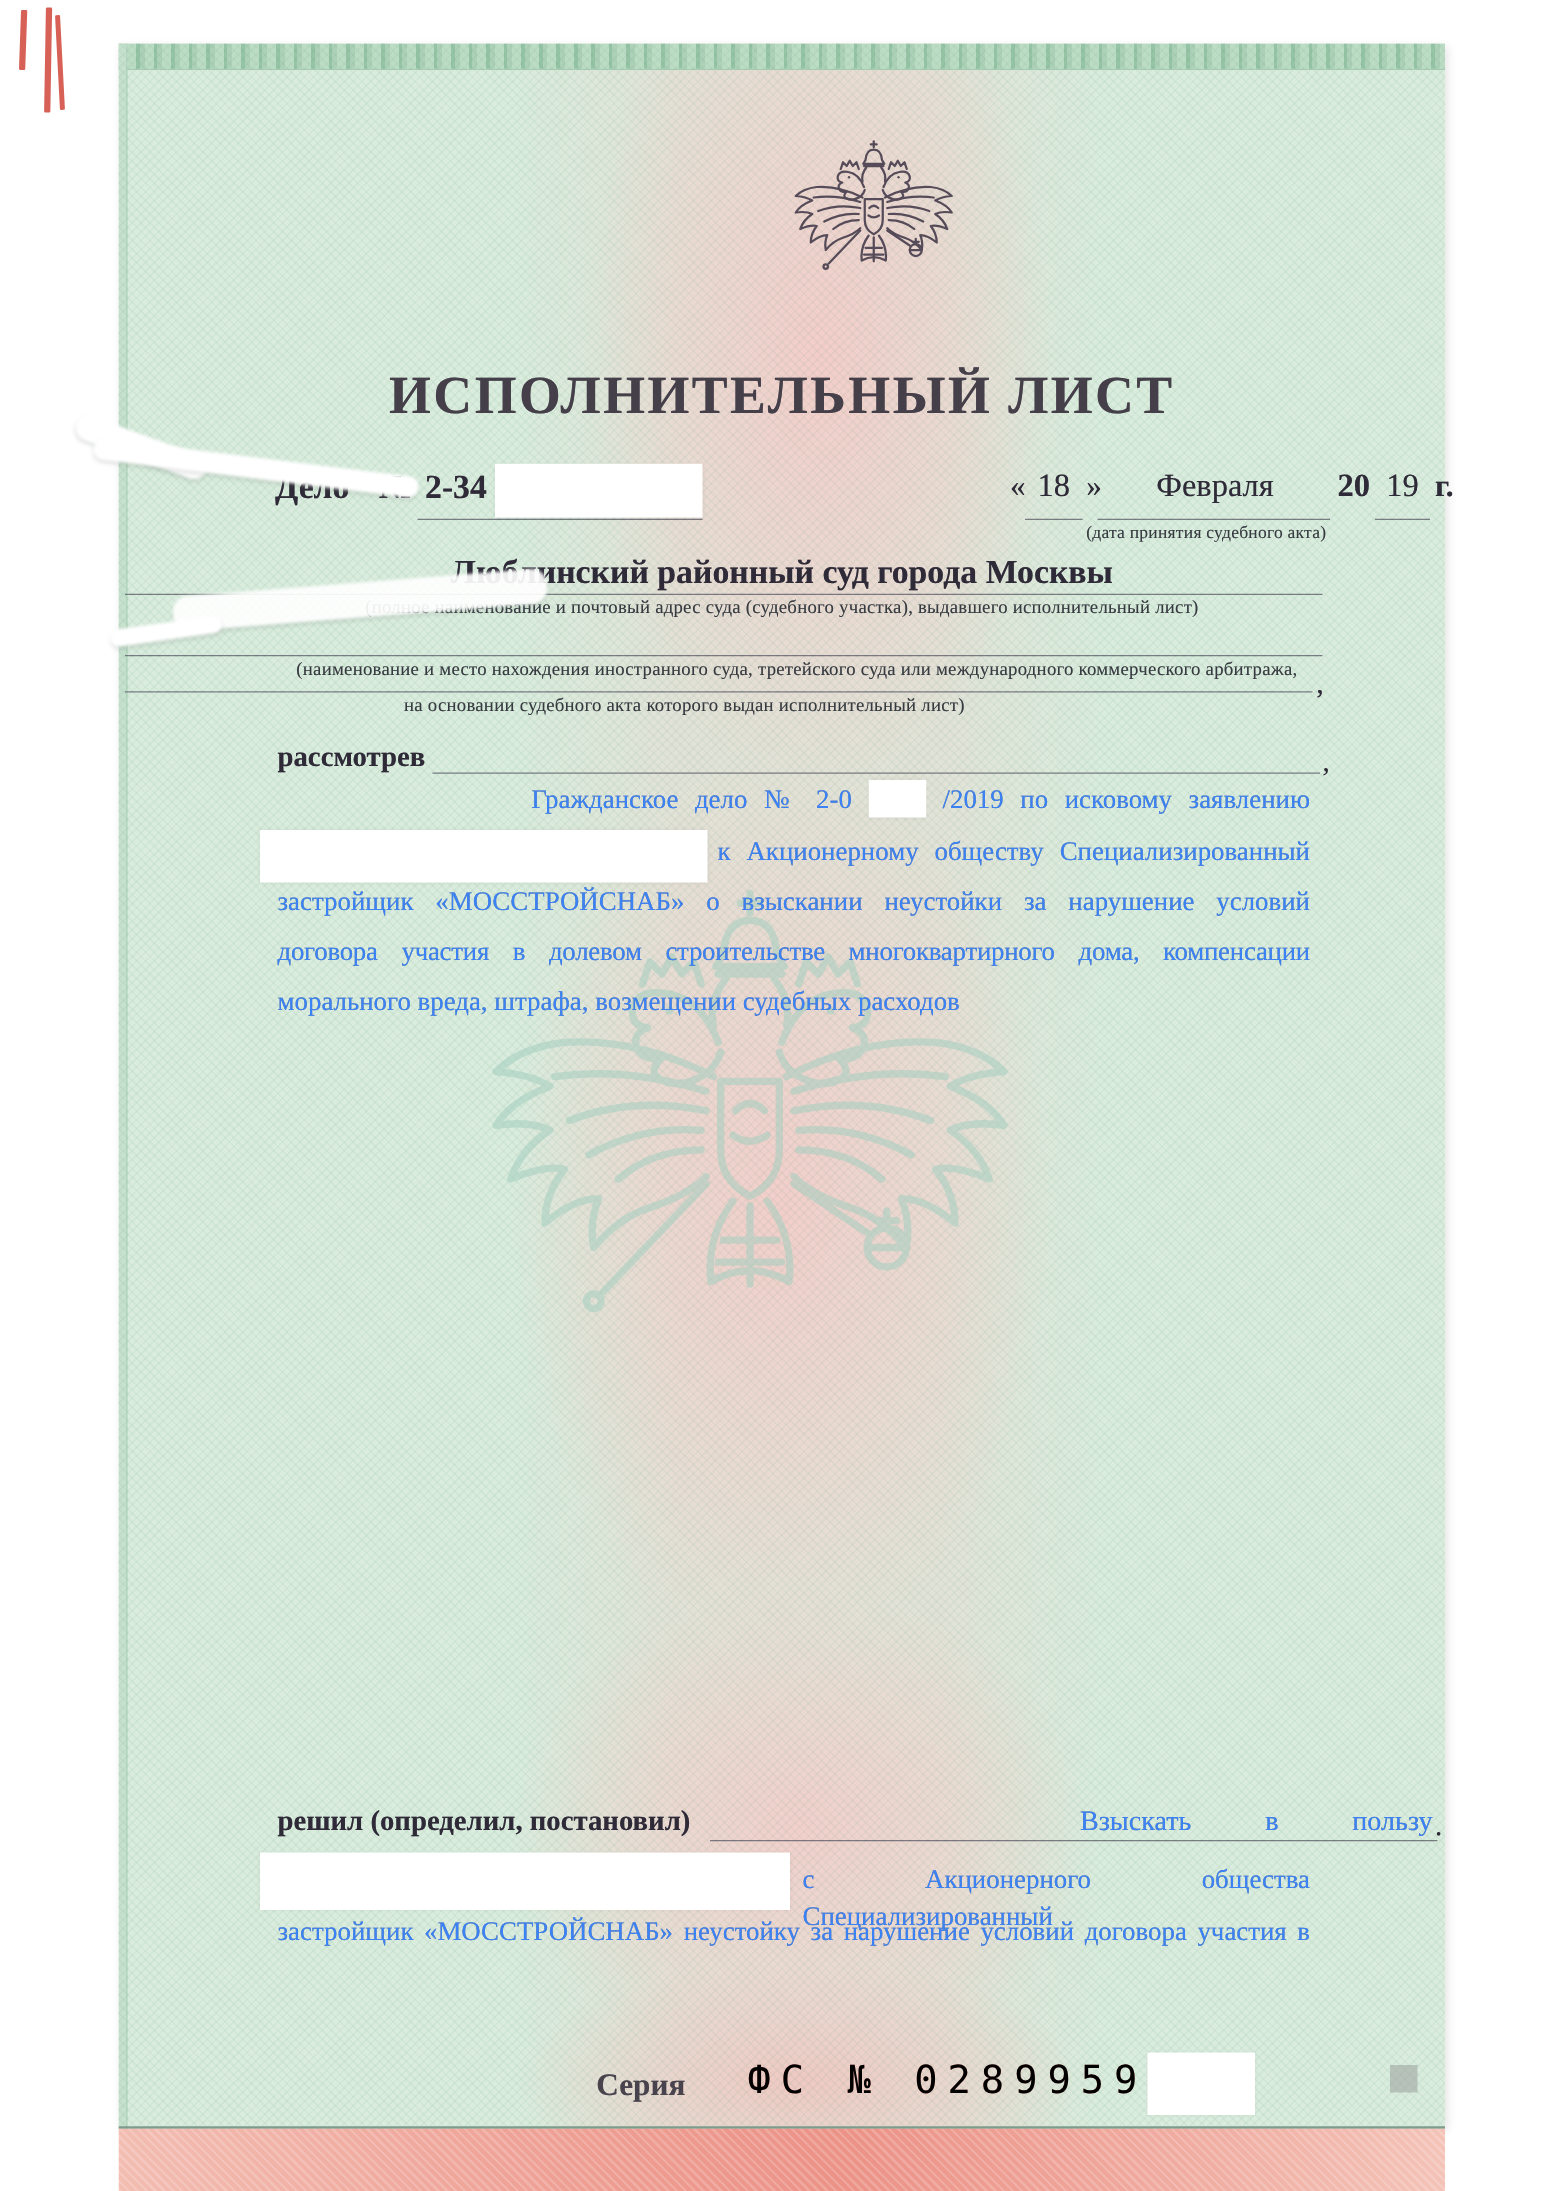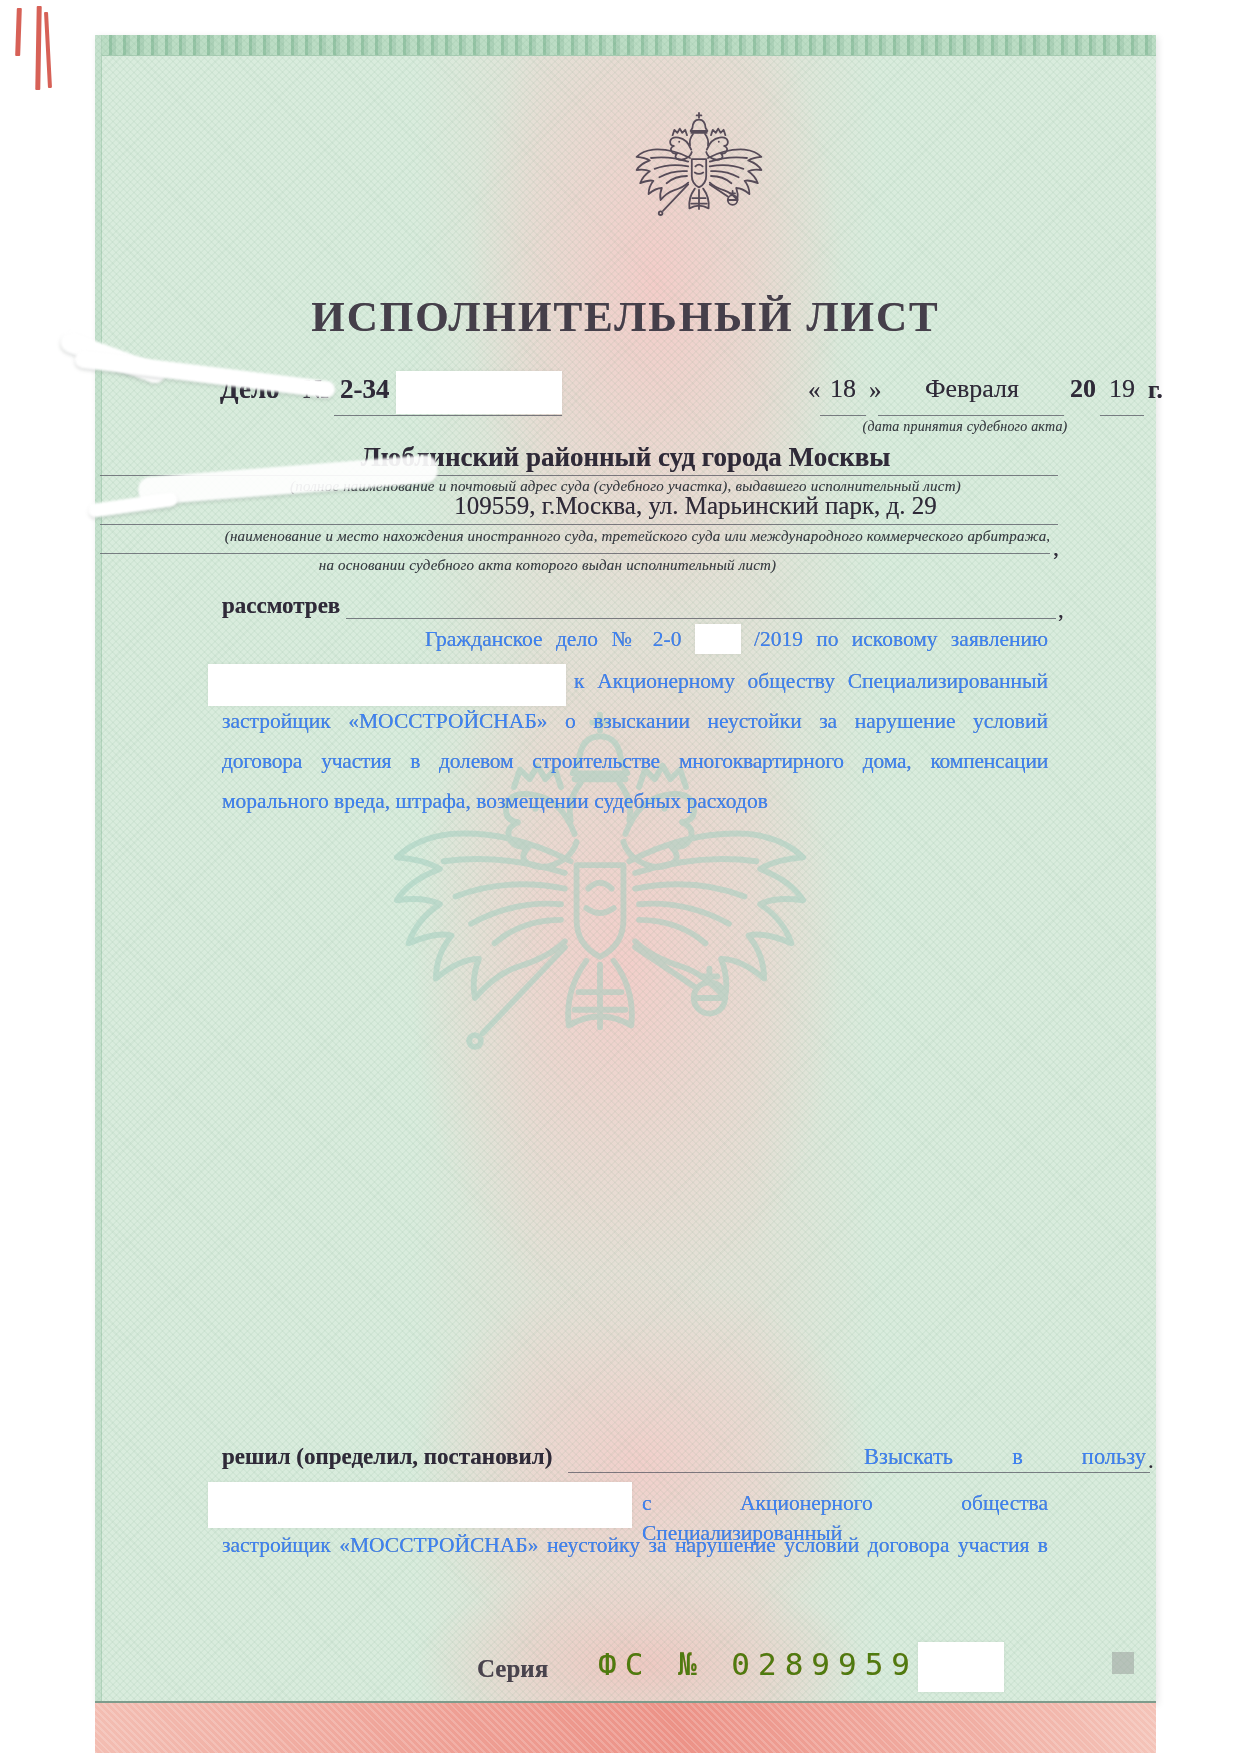--- a/index.html
+++ b/index.html
@@ -25,36 +25,36 @@
       repeating-linear-gradient(90deg, rgba(130,185,150,.55) 0 3px, rgba(130,185,150,0) 3px 14px),
       repeating-linear-gradient(90deg, rgba(120,175,140,.30) 0 7px, rgba(175,215,185,.35) 7px 14px),
       #c3e0cb;
     border-bottom:1px solid #a9cdb4;}
   .left-border{position:absolute;left:0;top:0;width:6px;height:100%;
     background:#c6e1ce;border-right:1px solid #b2d4bc;}
   
   .ink{color:#2f2a38;text-shadow:0 0 .5px rgba(47,42,56,.55);}
   .b{font-weight:700;}
   .ctr{text-align:center;}
-  .caption{font-style:italic;font-size:15px;color:#373b41;letter-spacing:.2px;
+  .caption{font-size:15px;color:#373b41;letter-spacing:.2px;
            text-shadow:0 0 .4px rgba(55,59,65,.4);text-align:center;}
   .rule{height:0;border-top:1.6px solid rgba(82,82,94,.72);}
   .jus{text-align:justify;text-align-last:justify;-moz-text-align-last:justify;}
   .bodyline{font-size:21.5px;line-height:30px;color:#3b82f6;text-shadow:0 0 .5px rgba(46,41,54,.55);}
   .redact{position:absolute;background:#fff;box-shadow:0 0 4px rgba(0,0,0,.06);}
   .inline-redact{display:inline-block;background:#fff;width:46px;height:30px;vertical-align:-8px;
                  box-shadow:0 0 4px rgba(0,0,0,.06);}
   
   .emblem{position:absolute;left:633px;top:110px;width:132px;height:141px;color:#564b58;}
   .watermark{position:absolute;left:385px;top:705px;width:430px;height:459px;color:#a4cfc0;opacity:.55;}
   .tear{position:absolute;background:#fff;border-radius:12px;filter:blur(1.3px);
         box-shadow:0 2px 3px rgba(90,100,95,.22);}
   .red-mark{position:absolute;background:#d0453a;opacity:.85;border-radius:1px;}
   .serial-red{font-family:"DejaVu Sans Mono","Liberation Mono",monospace;
-              font-size:31px;letter-spacing:8px;color:#4d7c0f;text-shadow:0 0 .5px rgba(222,57,43,.5);}
+              font-size:31px;letter-spacing:8px;color:#000000;text-shadow:0 0 .5px rgba(222,57,43,.5);}
   .gray-square{position:absolute;width:22px;height:22px;background:#9aa09d;opacity:.55;}
   .edge-line{position:absolute;background:#7e9c8c;}
   .red-band{position:absolute;
     background:
       repeating-linear-gradient(45deg, rgba(255,255,255,.18) 0 2px, transparent 2px 5px),
       linear-gradient(90deg,#f3bdb2 0%,#ee9e93 35%,#ec9287 55%,#f1b1a6 85%,#f4c3b8 100%);}
 </style>
 </head>
 <body>
 
@@ -123,21 +123,20 @@
   <div class="abs ink b" style="left:1070px;top:374px;font-size:26px">20</div>
   <div class="abs ink ctr" style="left:1100px;top:374px;width:44px;font-size:26px">19</div>
   <div class="abs rule" style="left:1100px;top:415px;width:44px"></div>
   <div class="abs ink b" style="left:1148px;top:376px;font-size:25px">г.</div>
   <div class="abs caption ctr" style="left:845px;top:419px;width:240px;font-size:14px">(дата принятия судебного акта)</div>
 
   <div class="abs ink b ctr" style="left:95px;top:442px;width:1061px;font-size:27px">Люблинский районный суд города Москвы</div>
   <div class="abs rule" style="left:100px;top:475px;width:958px"></div>
   <div class="abs caption ctr" style="left:95px;top:478px;width:1061px">(полное наименование и почтовый адрес суда (судебного участка), выдавшего исполнительный лист)</div>
 
-  <div class="abs ink ctr" style="left:165px;top:492px;width:1061px;font-size:25px">109559, г.Москва, ул. Марьинский парк, д. 29</div>
   <div class="abs rule" style="left:100px;top:524px;width:958px"></div>
   <div class="abs caption ctr" style="left:107px;top:528px;width:1061px">(наименование и место нахождения иностранного суда, третейского суда или международного коммерческого арбитража,</div>
 
   <div class="abs rule" style="left:100px;top:553px;width:950px"></div>
   <div class="abs ink" style="left:1053px;top:534px;font-size:24px">,</div>
   <div class="abs caption ctr" style="left:95px;top:557px;width:905px">на основании судебного акта которого выдан исполнительный лист)</div>
 
   <div class="abs ink b" style="left:222px;top:593px;font-size:23px">рассмотрев</div>
   <div class="abs rule" style="left:346px;top:618px;width:710px"></div>
   <div class="abs ink" style="left:1058px;top:597px;font-size:23px">,</div>

